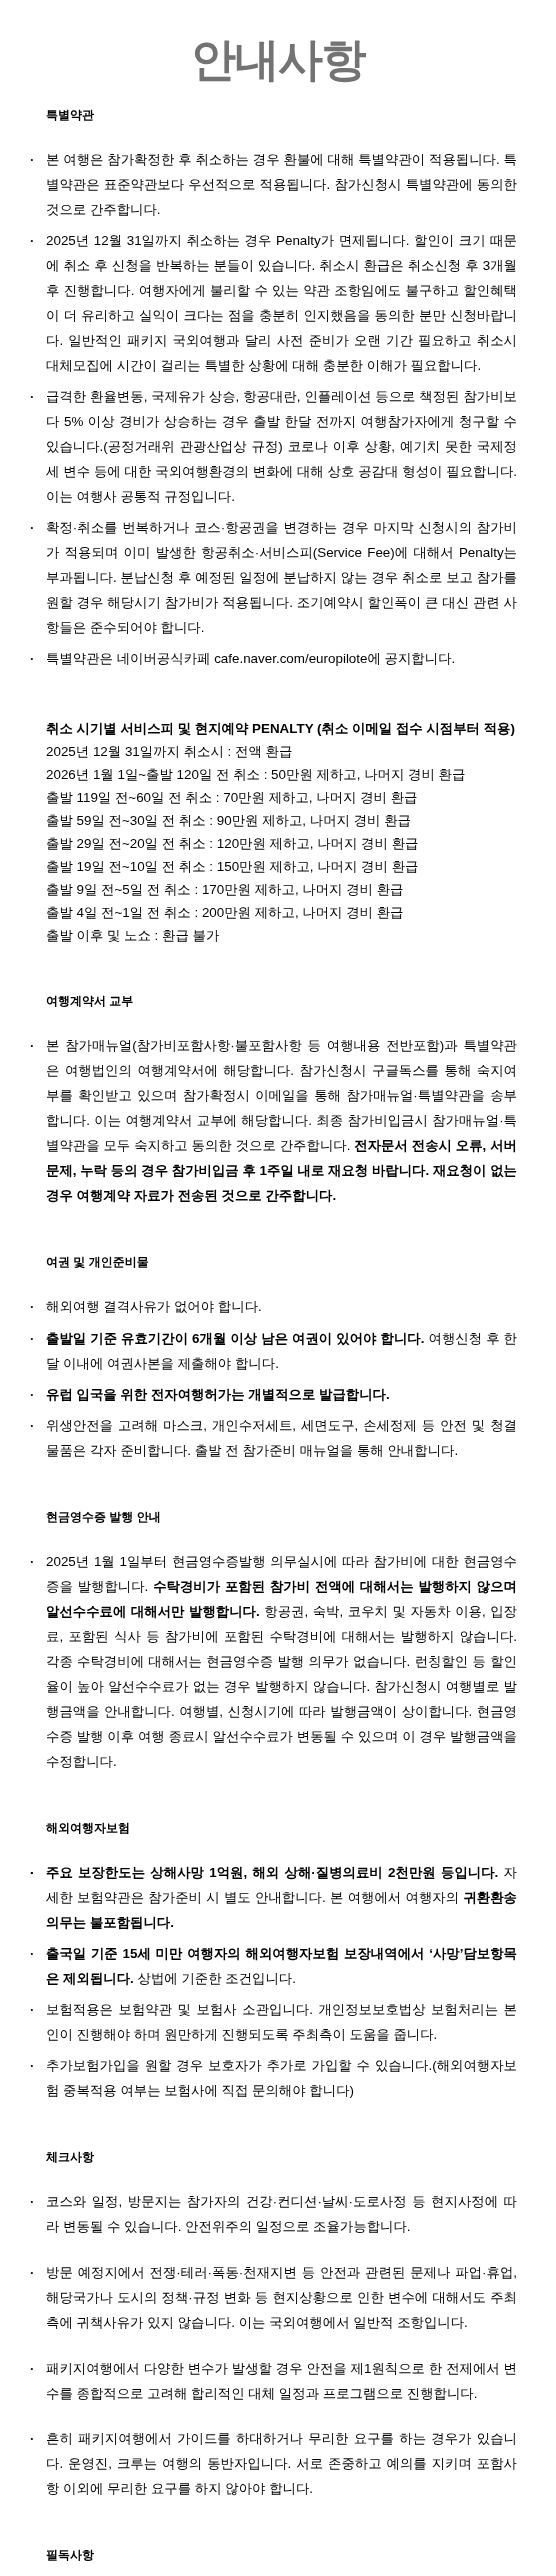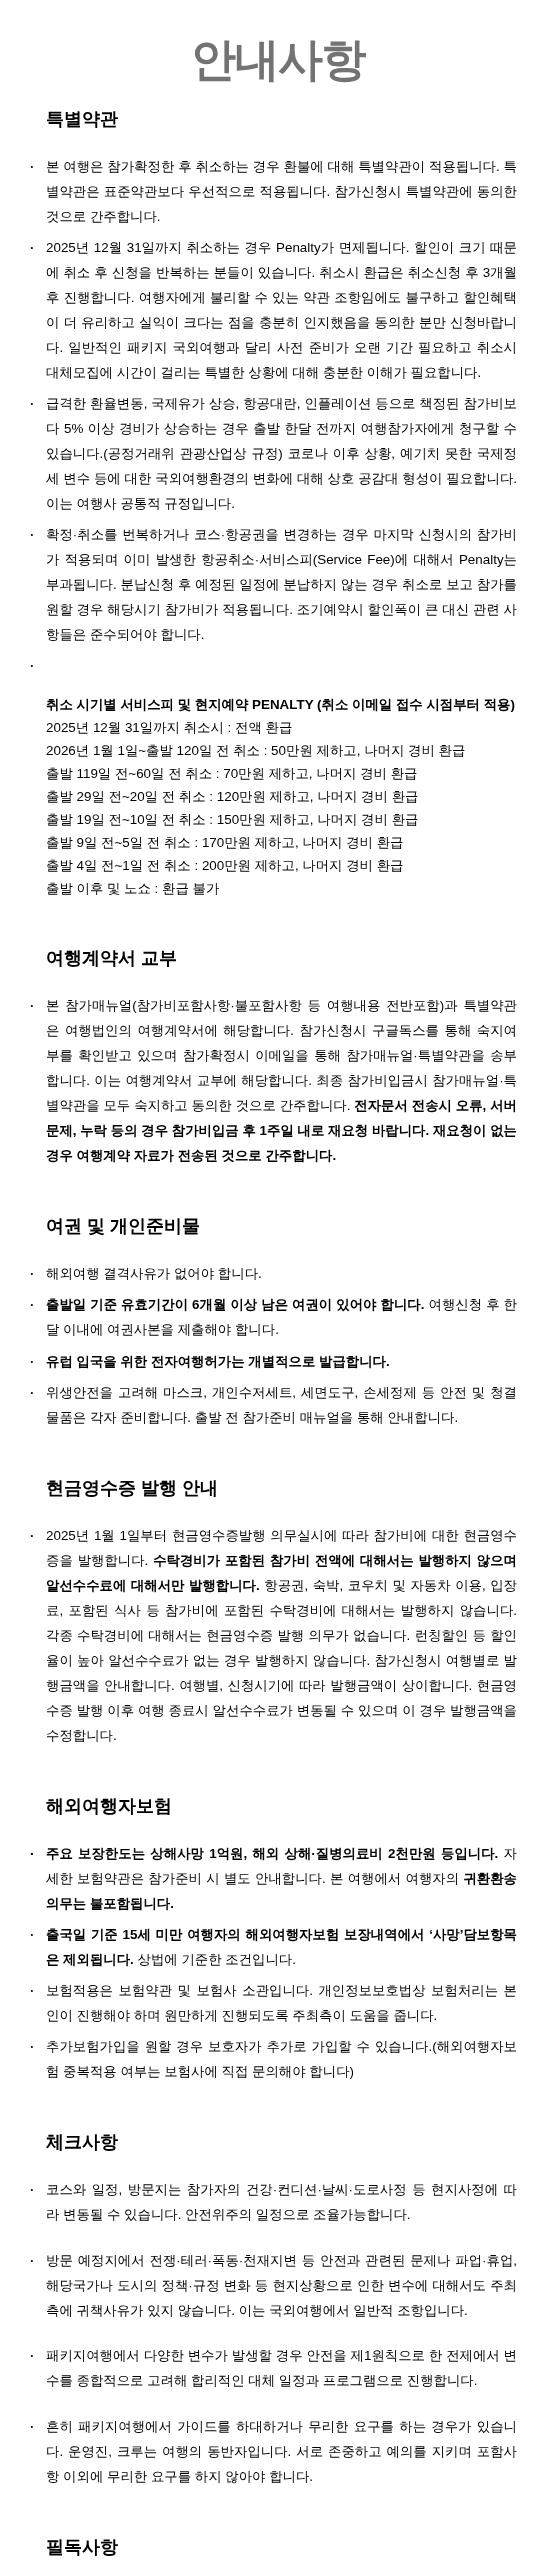--- a/index.html
+++ b/index.html
@@ -11,21 +11,21 @@
   }
   .doc-title {
     margin:0 -39px 19.6px -46px;
     text-align:center;
     font-size:45px; font-weight:900; letter-spacing:-1.5px;
     line-height:1.2;
   }
   .section { margin-top:46px; }
   .section.first { margin-top:0; }
   .section-heading {
-    font-size:18px; font-weight:700; margin:0 0 23px 0; color:#000;
+    font-size:12px; font-weight:700; margin:0 0 23px 0; color:#000;
   }
   .bullet, .numbered-item {
     position:relative; font-size:13.4px; line-height:25px;
     margin:0 0 6.2px 0; text-align:justify; word-break:break-all;
   }
   .bullet .marker {
     position:absolute; left:-15.5px; top:0;
     font-size:7.7px; line-height:25px;
   }
   .section.check .bullet { margin-bottom:20.6px; }
@@ -37,27 +37,28 @@
 
 <div class="page">
   <h1 class="doc-title" style="color: #737373;">안내사항</h1>
   <div id="doc-body">
       <section class="section bullets first">
         <h2 class="section-heading">특별약관</h2>
         <p class="bullet"><span class="marker">•</span><span>본 여행은 참가확정한 후 취소하는 경우 환불에 대해 특별약관이 적용됩니다. 특별약관은 표준약관보다 우선적으로 적용됩니다. 참가신청시 특별약관에 동의한 것으로 간주합니다.</span></p>
         <p class="bullet"><span class="marker">•</span><span>2025년 12월 31일까지 취소하는 경우 Penalty가 면제됩니다. 할인이 크기 때문에 취소 후 신청을 반복하는 분들이 있습니다. 취소시 환급은 취소신청 후 3개월 후 진행합니다. 여행자에게 불리할 수 있는 약관 조항임에도 불구하고 할인혜택이 더 유리하고 실익이 크다는 점을 충분히 인지했음을 동의한 분만 신청바랍니다. 일반적인 패키지 국외여행과 달리 사전 준비가 오랜 기간 필요하고 취소시 대체모집에 시간이 걸리는 특별한 상황에 대해 충분한 이해가 필요합니다.</span></p>
         <p class="bullet"><span class="marker">•</span><span>급격한 환율변동, 국제유가 상승, 항공대란, 인플레이션 등으로 책정된 참가비보다 5% 이상 경비가 상승하는 경우 출발 한달 전까지 여행참가자에게 청구할 수 있습니다.(공정거래위 관광산업상 규정) 코로나 이후 상황, 예기치 못한 국제정세 변수 등에 대한 국외여행환경의 변화에 대해 상호 공감대 형성이 필요합니다. 이는 여행사 공통적 규정입니다.</span></p>
         <p class="bullet"><span class="marker">•</span><span>확정·취소를 번복하거나 코스·항공권을 변경하는 경우 마지막 신청시의 참가비가 적용되며 이미 발생한 항공취소·서비스피(Service Fee)에 대해서 Penalty는 부과됩니다. 분납신청 후 예정된 일정에 분납하지 않는 경우 취소로 보고 참가를 원할 경우 해당시기 참가비가 적용됩니다. 조기예약시 할인폭이 큰 대신 관련 사항들은 준수되어야 합니다.</span></p>
-        <p class="bullet"><span class="marker">•</span></p>
+        <p class="bullet"><span class="marker">•</span><span>특별약관은 네이버공식카페 cafe.naver.com/europilote에 공지합니다.</span></p>
       </section>
       <section class="section plain">
         <p class="schedule-line"><b>취소 시기별 서비스피 및 현지예약 PENALTY (취소 이메일 접수 시점부터 적용)</b></p>
         <p class="schedule-line"><span>2025년 12월 31일까지 취소시 : 전액 환급</span></p>
         <p class="schedule-line"><span>2026년 1월 1일~출발 120일 전 취소 : 50만원 제하고, 나머지 경비 환급</span></p>
         <p class="schedule-line"><span>출발 119일 전~60일 전 취소 : 70만원 제하고, 나머지 경비 환급</span></p>
+        <p class="schedule-line"><span>출발 59일 전~30일 전 취소 : 90만원 제하고, 나머지 경비 환급</span></p>
         <p class="schedule-line"><span>출발 29일 전~20일 전 취소 : 120만원 제하고, 나머지 경비 환급</span></p>
         <p class="schedule-line"><span>출발 19일 전~10일 전 취소 : 150만원 제하고, 나머지 경비 환급</span></p>
         <p class="schedule-line"><span>출발 9일 전~5일 전 취소 : 170만원 제하고, 나머지 경비 환급</span></p>
         <p class="schedule-line"><span>출발 4일 전~1일 전 취소 : 200만원 제하고, 나머지 경비 환급</span></p>
         <p class="schedule-line"><span>출발 이후 및 노쇼 : 환급 불가</span></p>
       </section>
       <section class="section bullets">
         <h2 class="section-heading">여행계약서 교부</h2>
         <p class="bullet"><span class="marker">•</span><span>본 참가매뉴얼(참가비포함사항·불포함사항 등 여행내용 전반포함)과 특별약관은 여행법인의 여행계약서에 해당합니다. 참가신청시 구글독스를 통해 숙지여부를 확인받고 있으며 참가확정시 이메일을 통해 참가매뉴얼·특별약관을 송부합니다. 이는 여행계약서 교부에 해당합니다. 최종 참가비입금시 참가매뉴얼·특별약관을 모두 숙지하고 동의한 것으로 간주합니다. </span><b>전자문서 전송시 오류, 서버문제, 누락 등의 경우 참가비입금 후 1주일 내로 재요청 바랍니다. 재요청이 없는 경우 여행계약 자료가 전송된 것으로 간주합니다.</b></p>
       </section>

